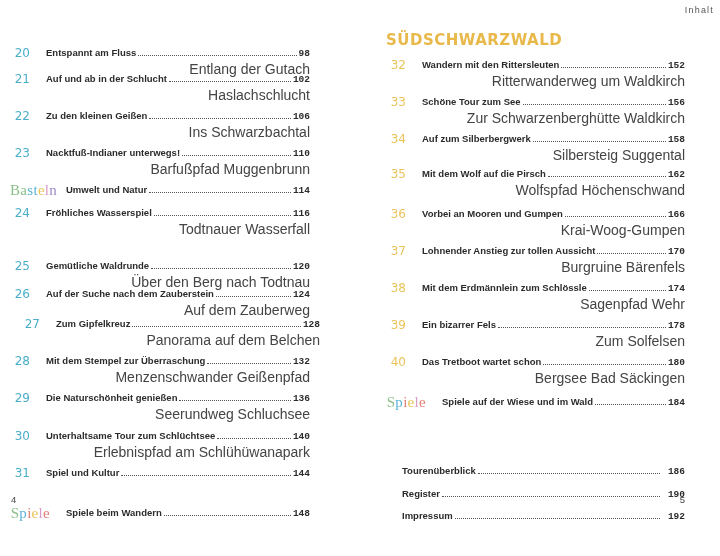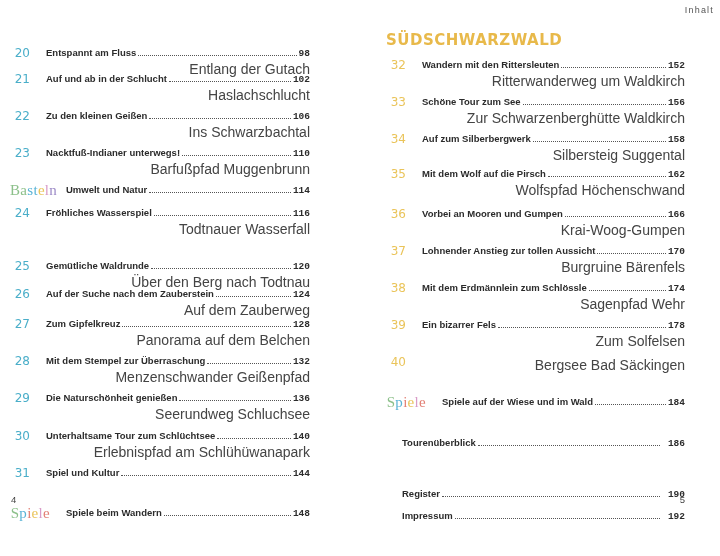--- a/index.html
+++ b/index.html
@@ -159,21 +159,21 @@
         <span class="num teal">26</span>
         <div class="texts">
           <div class="title-line">
             <span class="t">Auf der Suche nach dem Zauberstein</span>
             <span class="dots"></span>
             <span class="p">124</span>
           </div>
           <div class="sub">Auf dem Zauberweg</div>
         </div>
       </div>
-      <div class="entry" style="top: 318px;">
+      <div class="entry" style="top: 318px; margin-left: 10px;">
         <span class="num teal">27</span>
         <div class="texts">
           <div class="title-line">
             <span class="t">Zum Gipfelkreuz</span>
             <span class="dots"></span>
             <span class="p">128</span>
           </div>
           <div class="sub">Panorama auf dem Belchen</div>
         </div>
       </div>
@@ -322,36 +322,41 @@
             <span class="t">Ein bizarrer Fels</span>
             <span class="dots"></span>
             <span class="p">178</span>
           </div>
           <div class="sub">Zum Solfelsen</div>
         </div>
       </div>
       <div class="entry" style="top: 356px;">
         <span class="num yellow">40</span>
         <div class="texts">
+          <div class="title-line">
+            <span class="t">Das Tretboot wartet schon</span>
+            <span class="dots"></span>
+            <span class="p">180</span>
+          </div>
           <div class="sub">Bergsee Bad Säckingen</div>
         </div>
       </div>
       <div class="entry" style="top: 396px;">
         <span class="label-word"><span class="c-green">S</span><span class="c-blue">p</span><span class="c-red">i</span><span class="c-yellow">e</span><span class="c-pink">l</span><span class="c-red">e</span></span>
         <div class="texts">
           <div class="title-line">
             <span class="t">Spiele auf der Wiese und im Wald</span>
             <span class="dots"></span>
             <span class="p">184</span>
           </div>
         </div>
       </div>
     </div>
   <div id="right-extras">
-      <div class="extra-entry" style="top: 437px;">
+      <div class="extra-entry" style="top: 465px;">
         <div class="title-line">
           <span class="t">Tourenüberblick</span>
           <span class="dots"></span>
           <span class="p">186</span>
         </div>
       </div>
       <div class="extra-entry" style="top: 488px;">
         <div class="title-line">
           <span class="t">Register</span>
           <span class="dots"></span>

